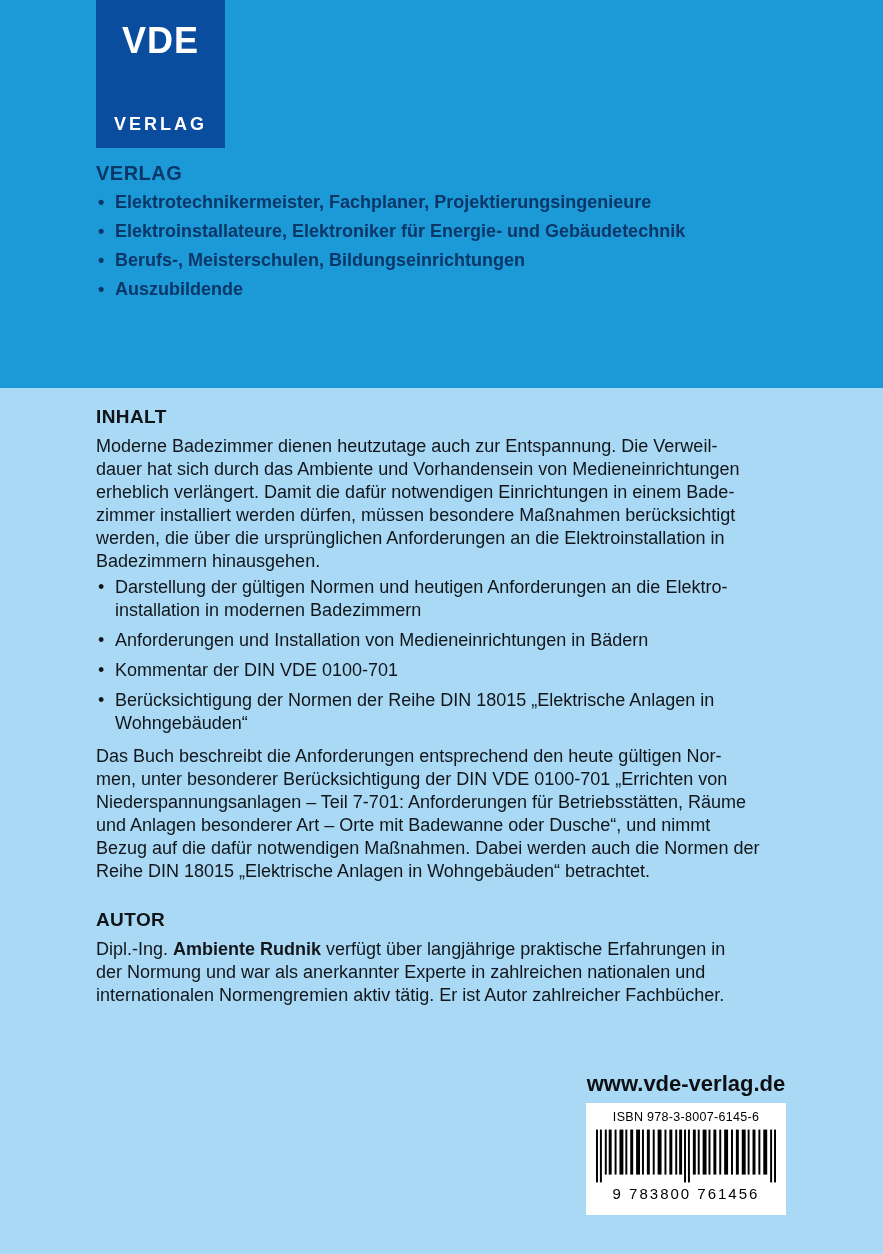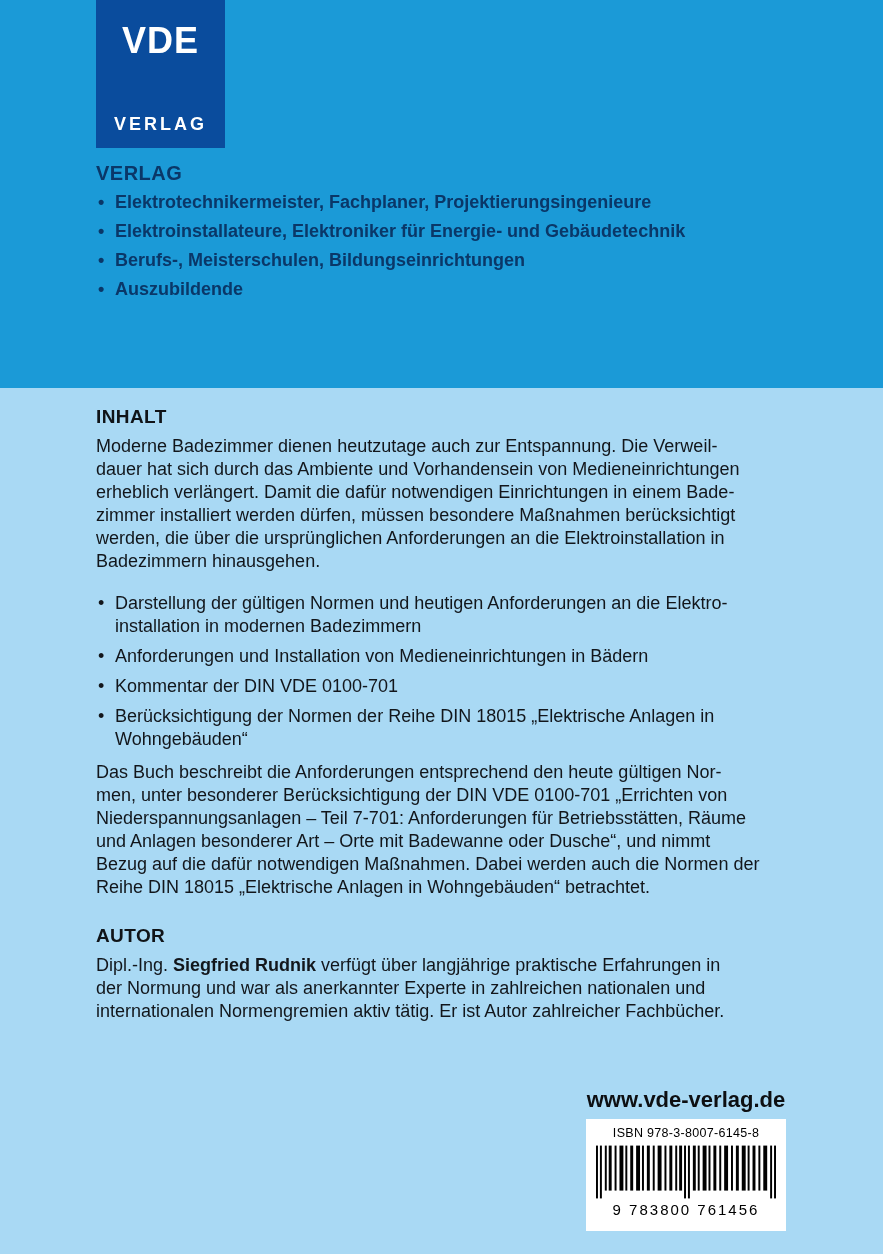--- a/index.html
+++ b/index.html
@@ -85,21 +85,21 @@
     line-height: 22px;
     margin: 8px 0 7px 0;
     color: #101418;
   }
   .para {
     font-size: 18px;
     line-height: 23px;
     white-space: pre-line;
     color: #12161b;
   }
-  .intro { margin-bottom: 19px; }
+  .intro { margin-bottom: 3px; }
   .inhalt-list {
     list-style: none;
     margin: 0 0 10px 0;
   }
   .inhalt-list li {
     position: relative;
     padding-left: 19px;
     font-size: 18px;
     line-height: 23px;
     margin-bottom: 7px;
@@ -188,28 +188,28 @@
     </ul>
 
     <p class="para">Das Buch beschreibt die Anforderungen entsprechend den heute gültigen Nor-
 men, unter besonderer Berücksichtigung der DIN VDE 0100-701 „Errichten von
 Niederspannungsanlagen – Teil 7-701: Anforderungen für Betriebsstätten, Räume
 und Anlagen besonderer Art – Orte mit Badewanne oder Dusche“, und nimmt
 Bezug auf die dafür notwendigen Maßnahmen. Dabei werden auch die Normen der
 Reihe DIN 18015 „Elektrische Anlagen in Wohngebäuden“ betrachtet.</p>
 
     <h2 class="section-heading autor-heading">AUTOR</h2>
-    <p class="para"><span>Dipl.-Ing. </span><span class="author-name">Siegfried Rudnik</span><span> verfügt über langjährige praktische Erfahrungen in
+    <p class="para"><span>Dipl.-Ing. </span><span class="author-name">Ambiente Rudnik</span><span> verfügt über langjährige praktische Erfahrungen in
 der Normung und war als anerkannter Experte in zahlreichen nationalen und
 internationalen Normengremien aktiv tätig. Er ist Autor zahlreicher Fachbücher.</span></p>
 
     <div class="footer">
       <div class="website">www.vde-verlag.de</div>
       <div class="barcode-box">
-        <div class="isbn-label">ISBN 978-3-8007-6145-8</div>
+        <div class="isbn-label">ISBN 978-3-8007-6145-6</div>
         <div class="bars-wrap">
           <svg width="180" height="54" viewBox="0 0 184 54" aria-hidden="true">
             <g fill="#000000">
               <rect x="0" y="0" width="2" height="54"></rect>
               <rect x="4" y="0" width="2" height="54"></rect>
               <rect x="9" y="0" width="2" height="46"></rect>
               <rect x="13" y="0" width="3" height="46"></rect>
               <rect x="19" y="0" width="2" height="46"></rect>
               <rect x="24" y="0" width="4" height="46"></rect>
               <rect x="30" y="0" width="2" height="46"></rect>

